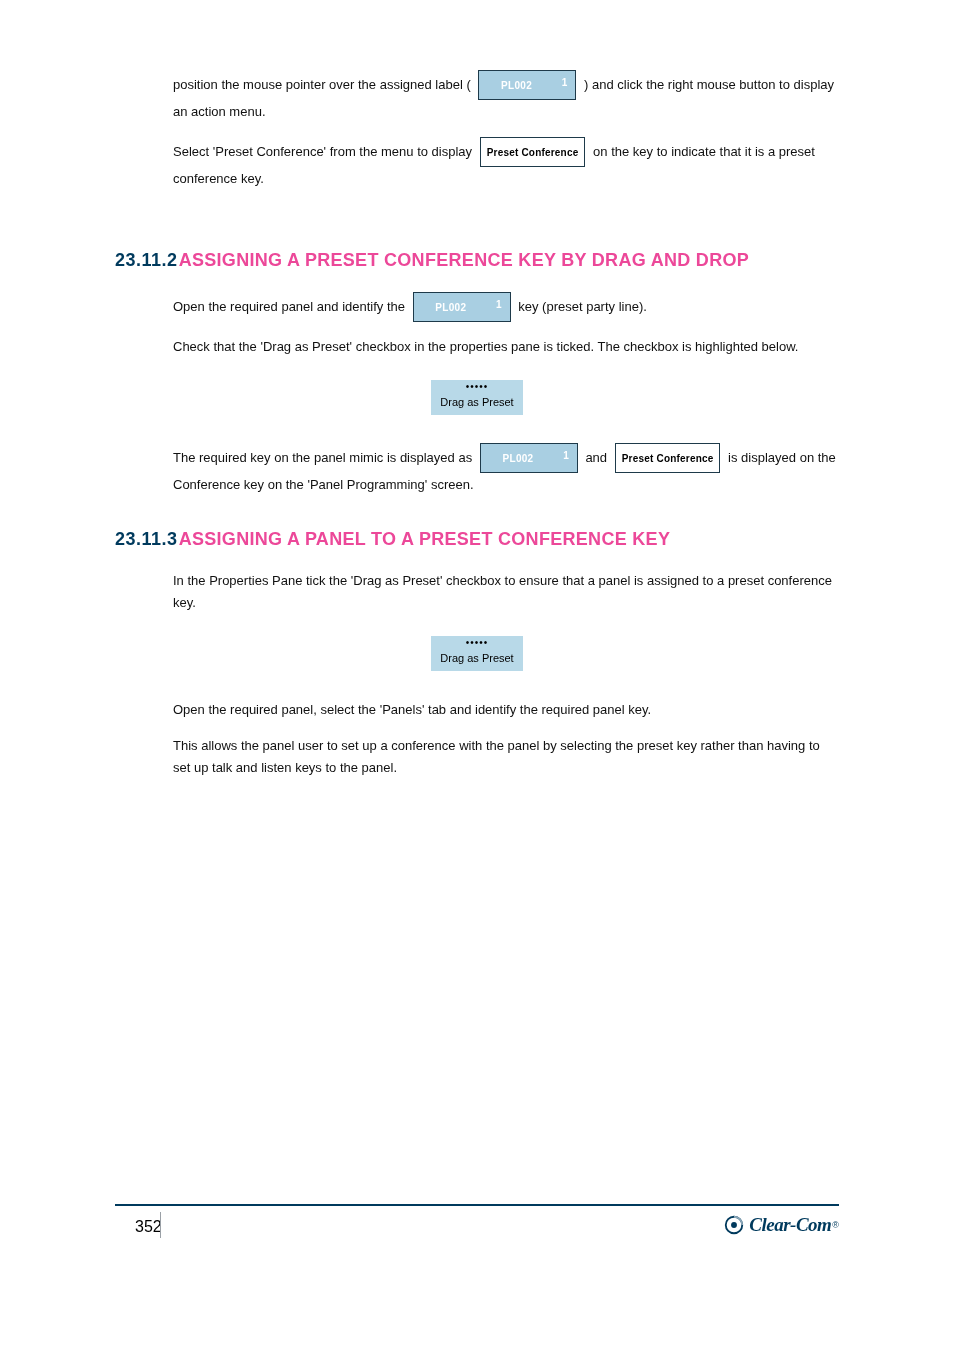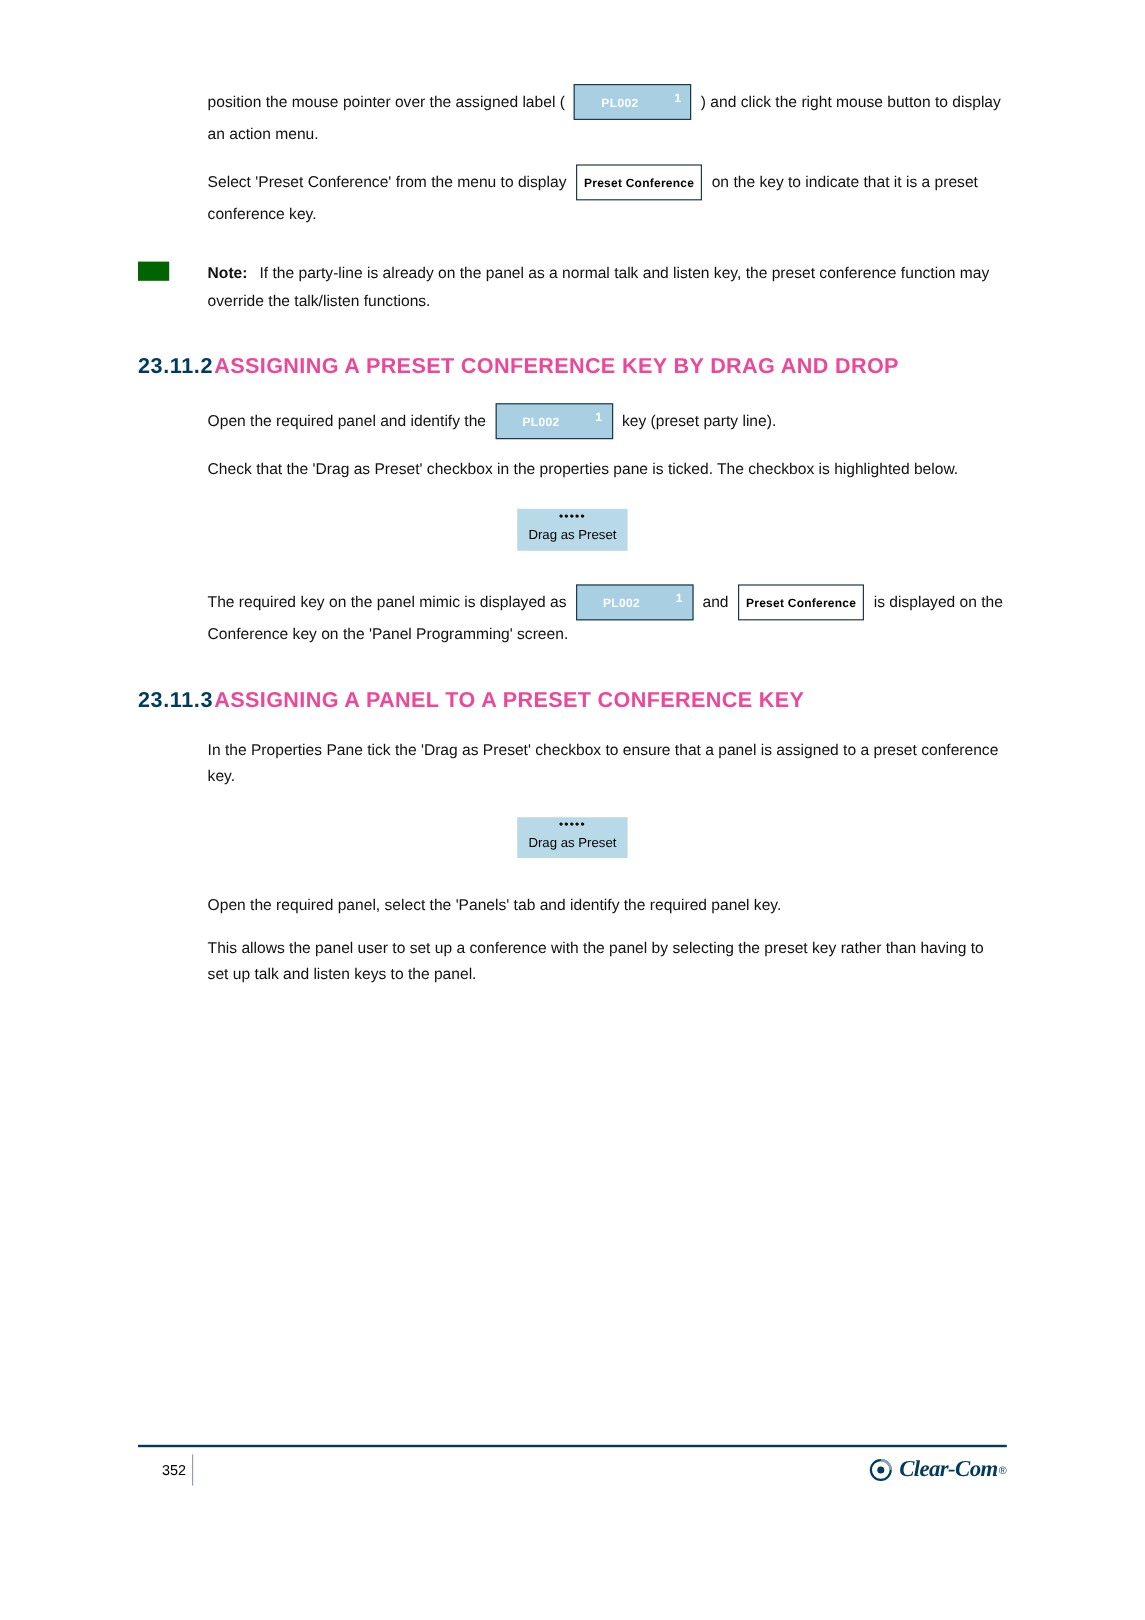--- a/index.html
+++ b/index.html
@@ -27,21 +27,21 @@
   
   .drag-chip { display:inline-block; background:#b8d9e8; border:0; padding:0; width:92px; text-align:center; }
   .drag-chip .dots { color:#000; font-size:10px; letter-spacing:1px; display:block; line-height:10px; padding-top:2px; }
   .drag-chip .lab { color:#000; font-size:11px; display:block; padding:1px 0 3px 0; }
 
   .spacer-sm { height: 8px; }
   .spacer-md { height: 14px; }
 
   
   .footer-line { position:absolute; left:115px; right:115px; top:1204px; height:1.5px; background:#003a5d; }
-  .footer-num { position:absolute; left:135px; top:1218px; font-size:12px; color:#000; }
+  .footer-num { position:absolute; left:135px; top:1218px; font-size:16px; color:#000; }
   .footer-sep { position:absolute; left:160px; top:1212px; width:1px; height:26px; background:#9aa0a6; }
   .logo { position:absolute; right:115px; top:1212px; height:26px; display:flex; align-items:center; }
   .logo-mark { width:22px; height:22px; position:relative; margin-right:4px; }
   .logo-mark svg { width:22px; height:22px; display:block; }
   .logo-text { font-family: Georgia, 'Times New Roman', serif; font-style: italic; font-weight: bold; font-size: 19px; color:#003a5d; letter-spacing:-0.5px; }
   .logo-r { font-size:9px; vertical-align: top; margin-left:1px; color:#003a5d; }
 </style>
 </head>
 <body>
 
@@ -60,24 +60,20 @@
     <div class="para">
       <span class="inline-flow">Select 'Preset Conference' from the menu to display </span>
       <span class="inline-img-wrap">
         <span class="key-white"><span class="lbl">Preset Conference</span></span>
       </span>
       <span class="inline-flow"> on the key to indicate that it is a preset conference key.</span>
     </div>
 
     <div class="spacer-md"></div>
 
-    <div class="with-marker para">
-      <span class="marker-box"></span>
-      <span><strong style="margin-right:10px;">Note:</strong><span>If the party-line is already on the panel as a normal talk and listen key, the preset conference function may override the talk/listen functions.</span></span>
-    </div>
 
     <div class="heading-row">
       <span class="heading-num">23.11.2</span>
       <span class="heading-text">ASSIGNING A PRESET CONFERENCE KEY BY DRAG AND DROP</span>
     </div>
 
     <div class="para">
       <span class="inline-flow">Open the required panel and identify the </span>
       <span class="inline-img-wrap">
         <span class="key-blue"><span class="lbl-left">PL002</span><span class="lbl-right">1</span></span>

